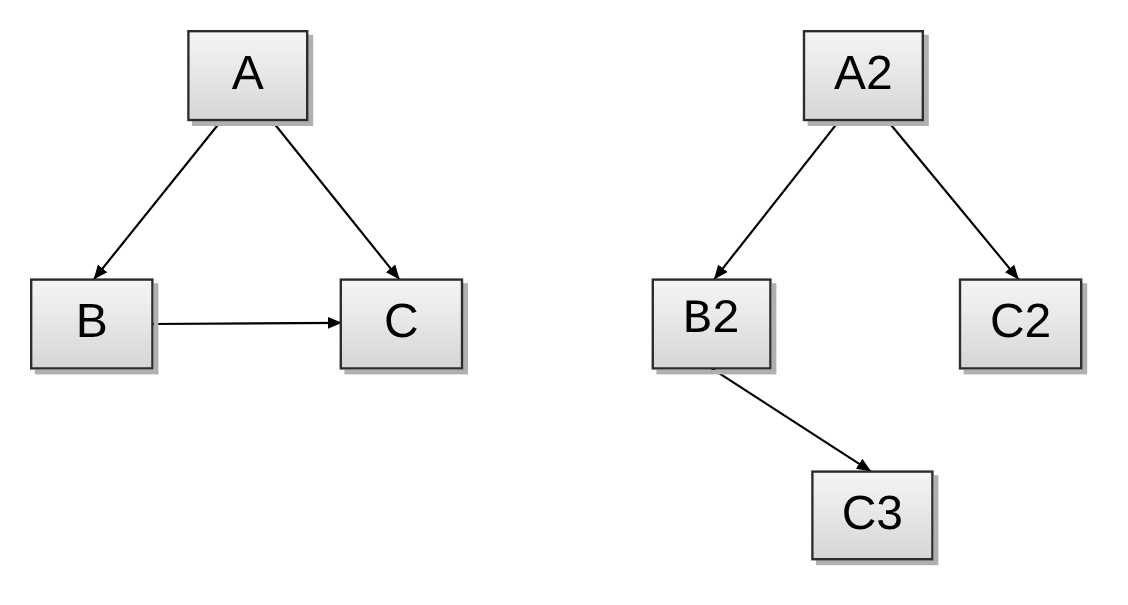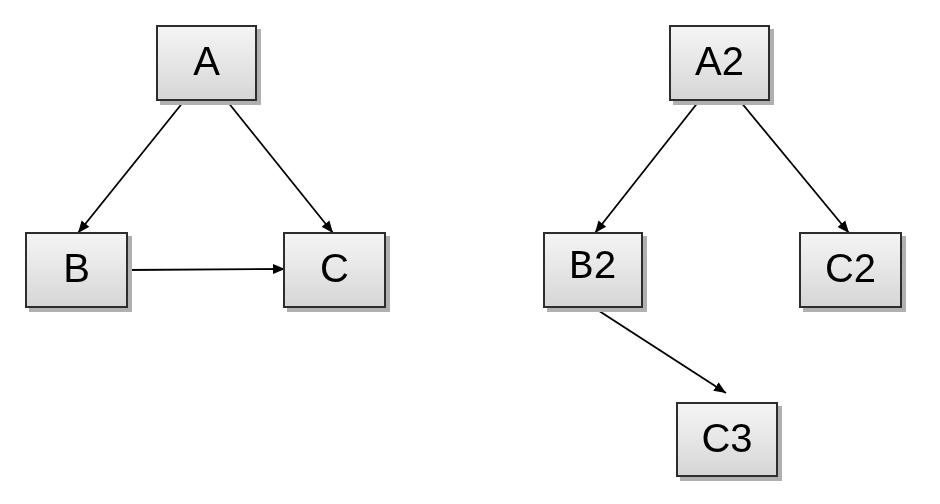--- a/index.html
+++ b/index.html
@@ -70,16 +70,16 @@
     </div>
     <div class="node" style="left: 669px; top: 25px; width: 101px; height: 76px; border-color: rgb(45, 45, 45); box-shadow: rgb(176, 176, 176) 4px 4px 0px;">
       <span class="node-label" style="color: rgb(0, 0, 0);">A2</span>
     </div>
     <div class="node" style="left: 543px; top: 232px; width: 100px; height: 76px; border-color: rgb(45, 45, 45); box-shadow: rgb(176, 176, 176) 4px 4px 0px;">
       <span class="node-label" style="color: rgb(0, 0, 0); font-family: Liberation Mono, monospace;">B2</span>
     </div>
     <div class="node" style="left: 799px; top: 232px; width: 103px; height: 76px; border-color: rgb(45, 45, 45); box-shadow: rgb(176, 176, 176) 4px 4px 0px;">
       <span class="node-label" style="color: rgb(0, 0, 0);">C2</span>
     </div>
-    <div class="node" style="left: 676px; top: 392px; width: 102px; height: 75px; border-color: rgb(45, 45, 45); box-shadow: rgb(176, 176, 176) 4px 4px 0px; margin-top: 10px;">
+    <div class="node" style="left: 676px; top: 392px; width: 102px; height: 75px; border-color: rgb(45, 45, 45); box-shadow: rgb(176, 176, 176) 4px 4px 0px;">
       <span class="node-label" style="color: rgb(0, 0, 0);">C3</span>
     </div>
   </div>
 
 </body></html>

